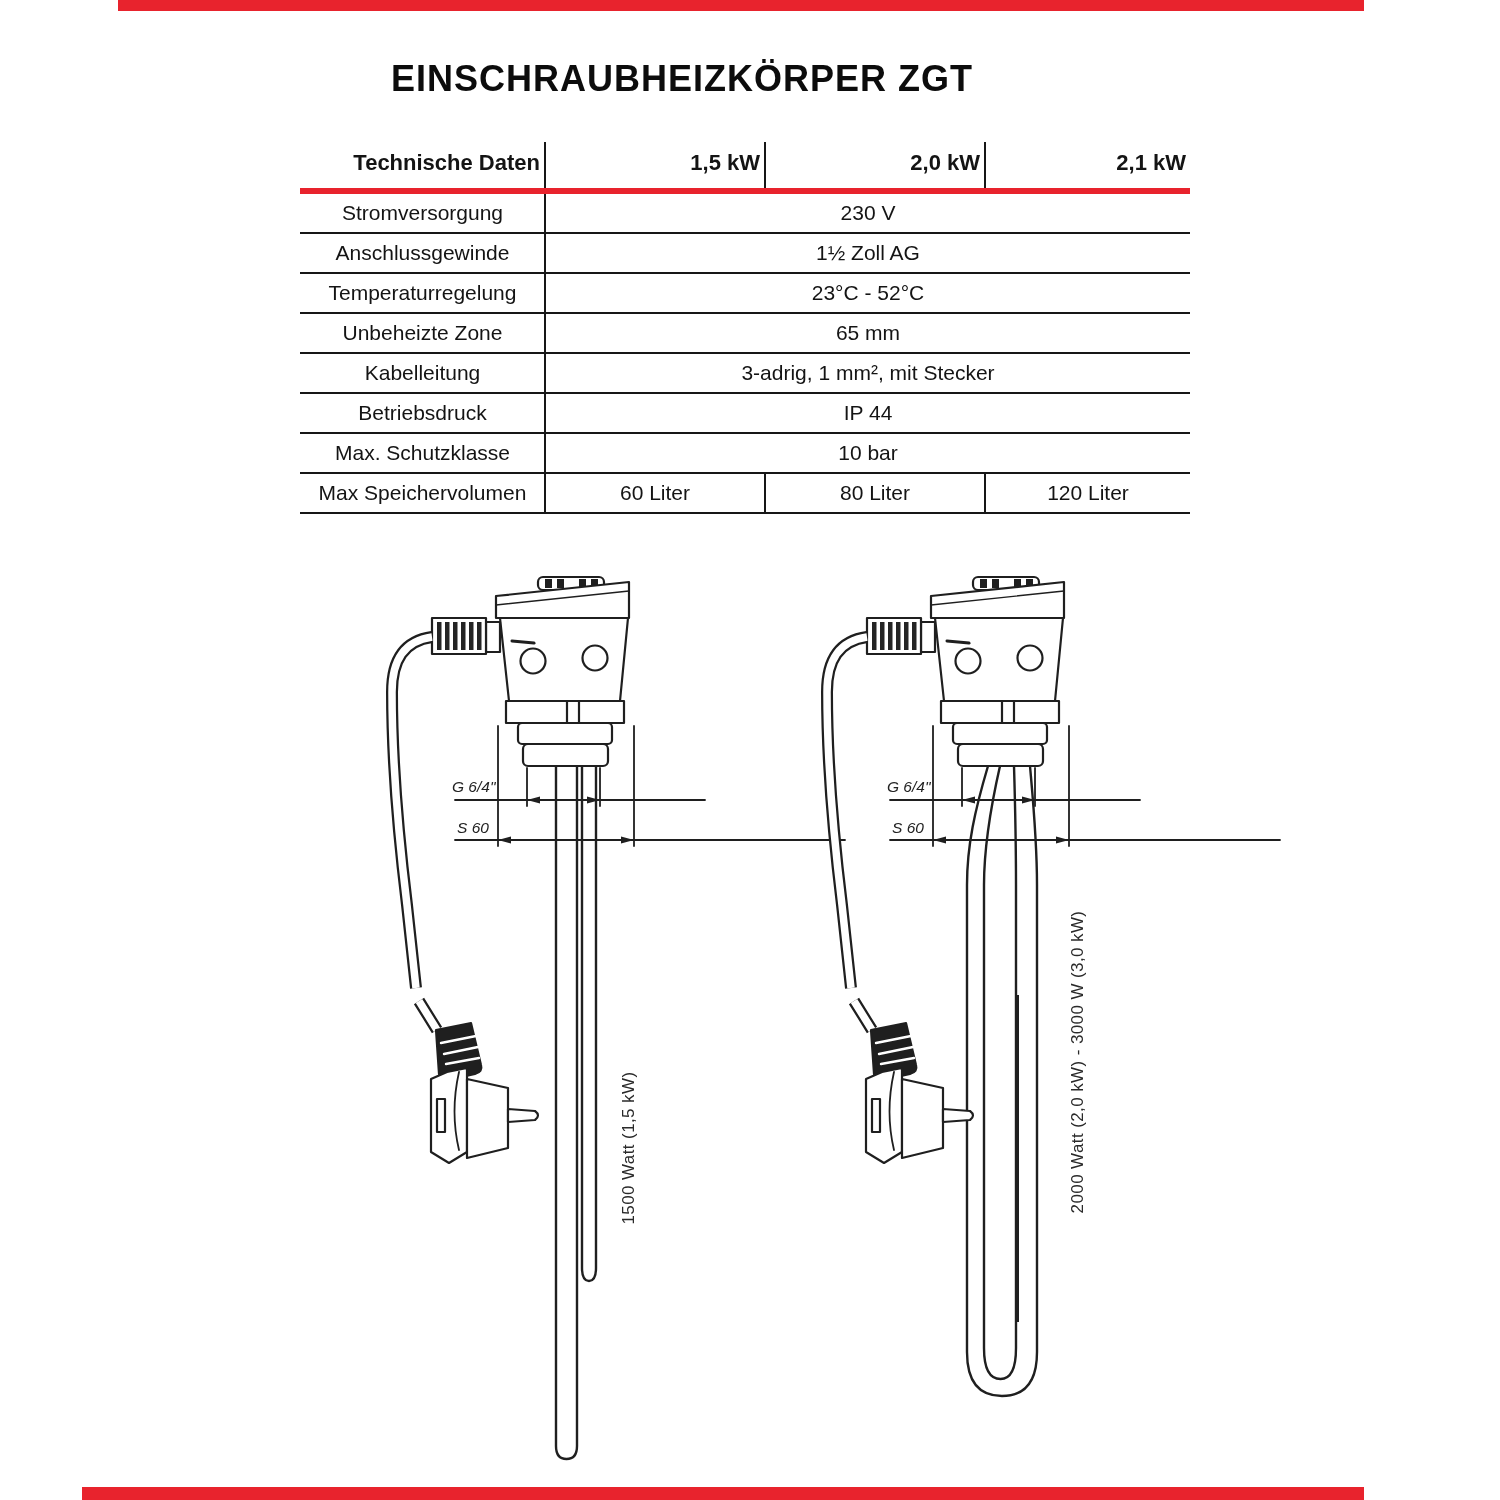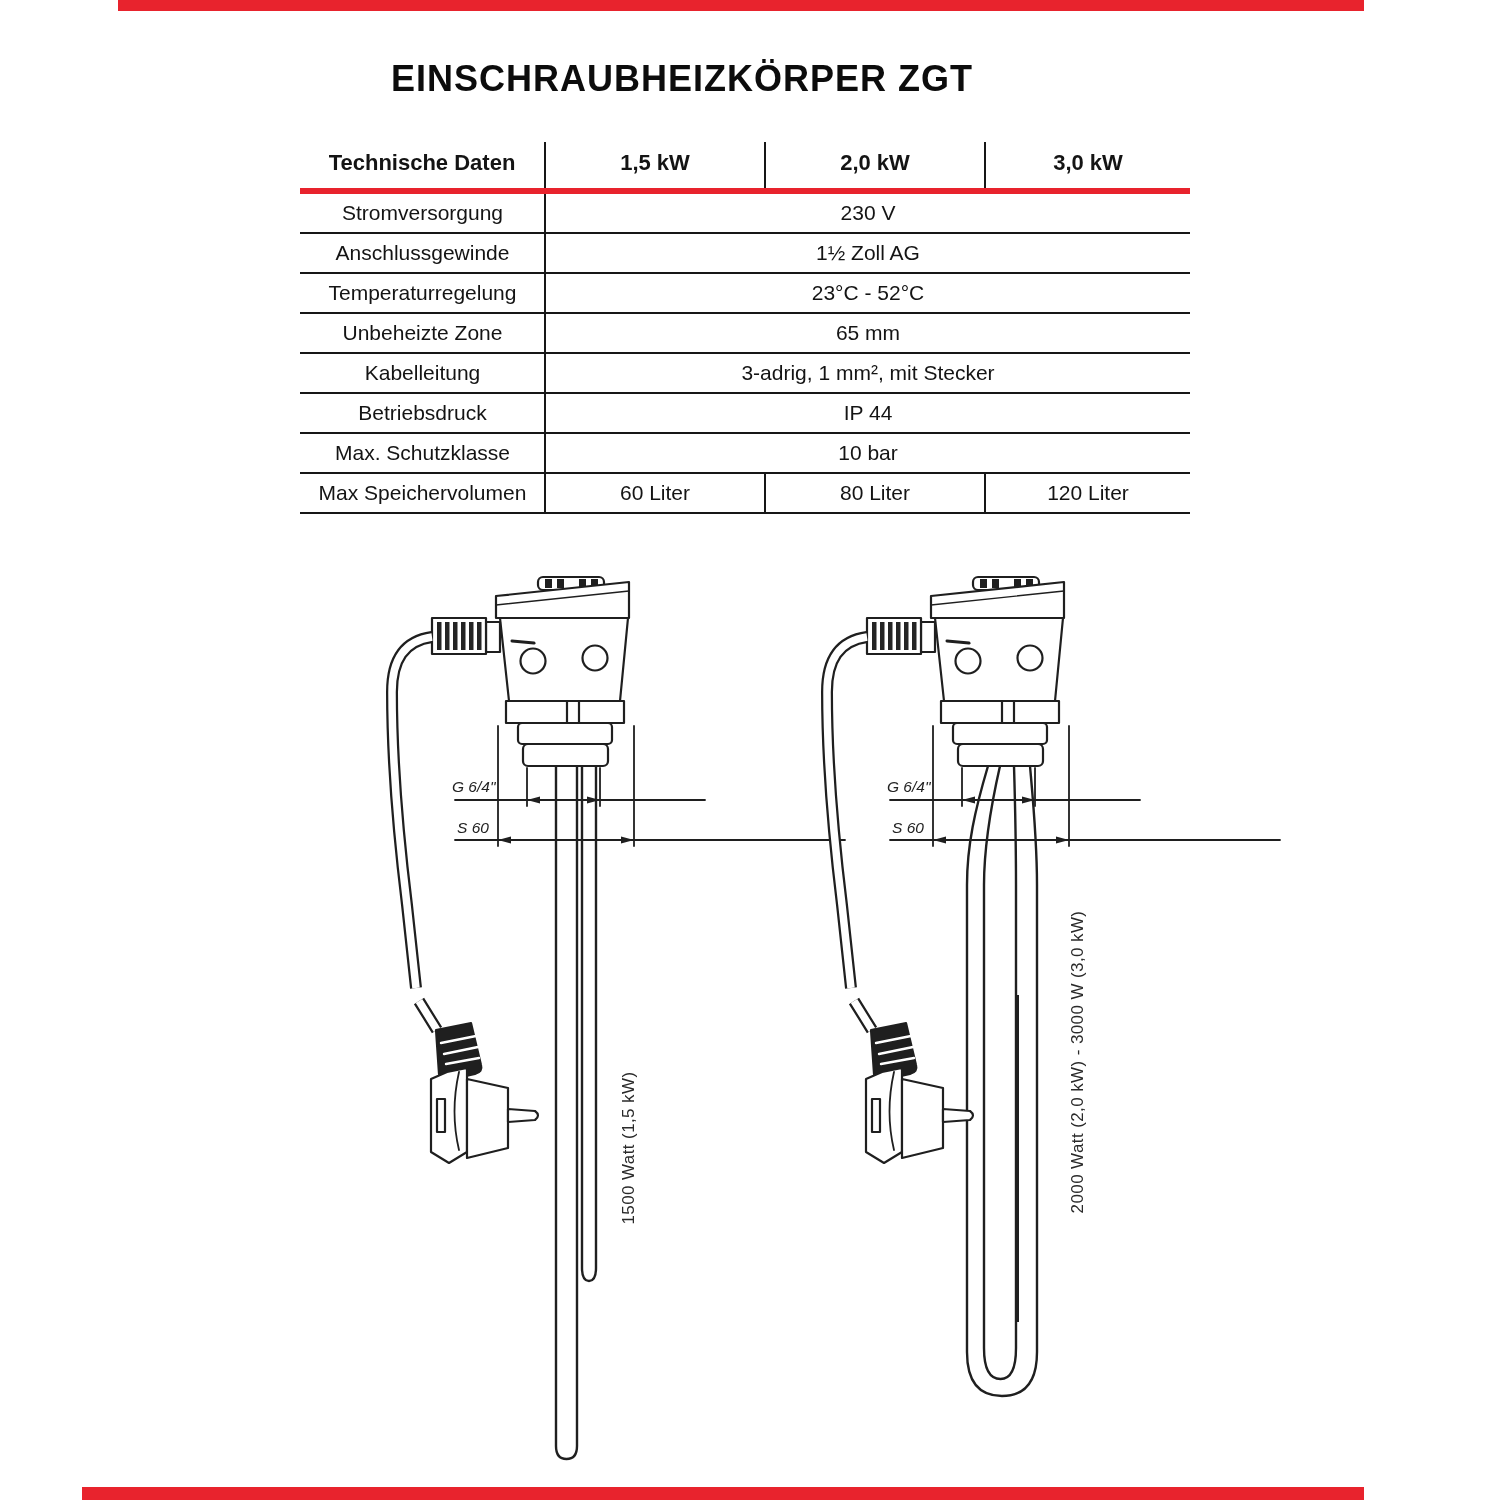--- a/index.html
+++ b/index.html
@@ -10,22 +10,22 @@
   .bar-bottom{left:82px;top:1487px;width:1300px;height:13px}
   h1.title{position:absolute;left:0;right:0;top:58px;margin:0;text-align:center;
            font-size:36px;font-weight:bold;letter-spacing:1px;color:#0c0c0c}
   table.specs{position:absolute;left:300px;top:142px;width:890px;border-collapse:collapse;
               table-layout:fixed;font-size:21px;color:#141414}
   .specs col.c-label{width:245px}
   .specs col.c-kw1{width:220px}
   .specs col.c-kw2{width:220px}
   .specs col.c-kw3{width:205px}
   .specs thead th{font-size:22px;font-weight:bold;padding:8px 4px 12px;
-                  border-bottom:6px solid var(--accent,#e8232d);vertical-align:middle;text-align:center}
-  .specs thead th:first-child{text-align:center;padding-left:4px;border-right:2px solid #171717}
+                  border-bottom:6px solid var(--accent,#e8232d);vertical-align:middle;text-align:right}
+  .specs thead th:first-child{text-align:right;padding-left:4px;border-right:2px solid #171717}
   .specs thead th + th{border-left:2px solid #171717}
   .specs tbody tr{border-bottom:2px solid #171717}
   .specs tbody th{font-weight:normal;text-align:center;padding:7px 4px 7px 5px;
                   border-right:2px solid #171717}
   .specs tbody td{text-align:center;padding:7px 12px}
   .specs tbody td + td{border-left:2px solid #171717}
   svg.figure{position:absolute;overflow:hidden}
   .fig-left{left:375px;top:560px;width:485px;height:915px}
   .fig-right{left:810px;top:560px;width:490px;height:850px}
   .vlabel{position:absolute;white-space:nowrap;font-size:17px;color:#2a2a2a;letter-spacing:.4px;
@@ -48,21 +48,21 @@
       <col class="c-label">
         <col class="c-kw1">
         <col class="c-kw2">
         <col class="c-kw3">
     </colgroup>
     <thead>
       <tr>
           <th>Technische Daten</th>
           <th>1,5 kW</th>
           <th>2,0 kW</th>
-          <th>3,0 kW</th>
+          <th>2,1 kW</th>
         </tr>
     </thead>
     <tbody>
         <tr>
           <th>Stromversorgung</th>
           <td colspan="3">230 V</td>
         </tr>
         <tr>
           <th>Anschlussgewinde</th>
           <td colspan="3">1½ Zoll AG</td>

